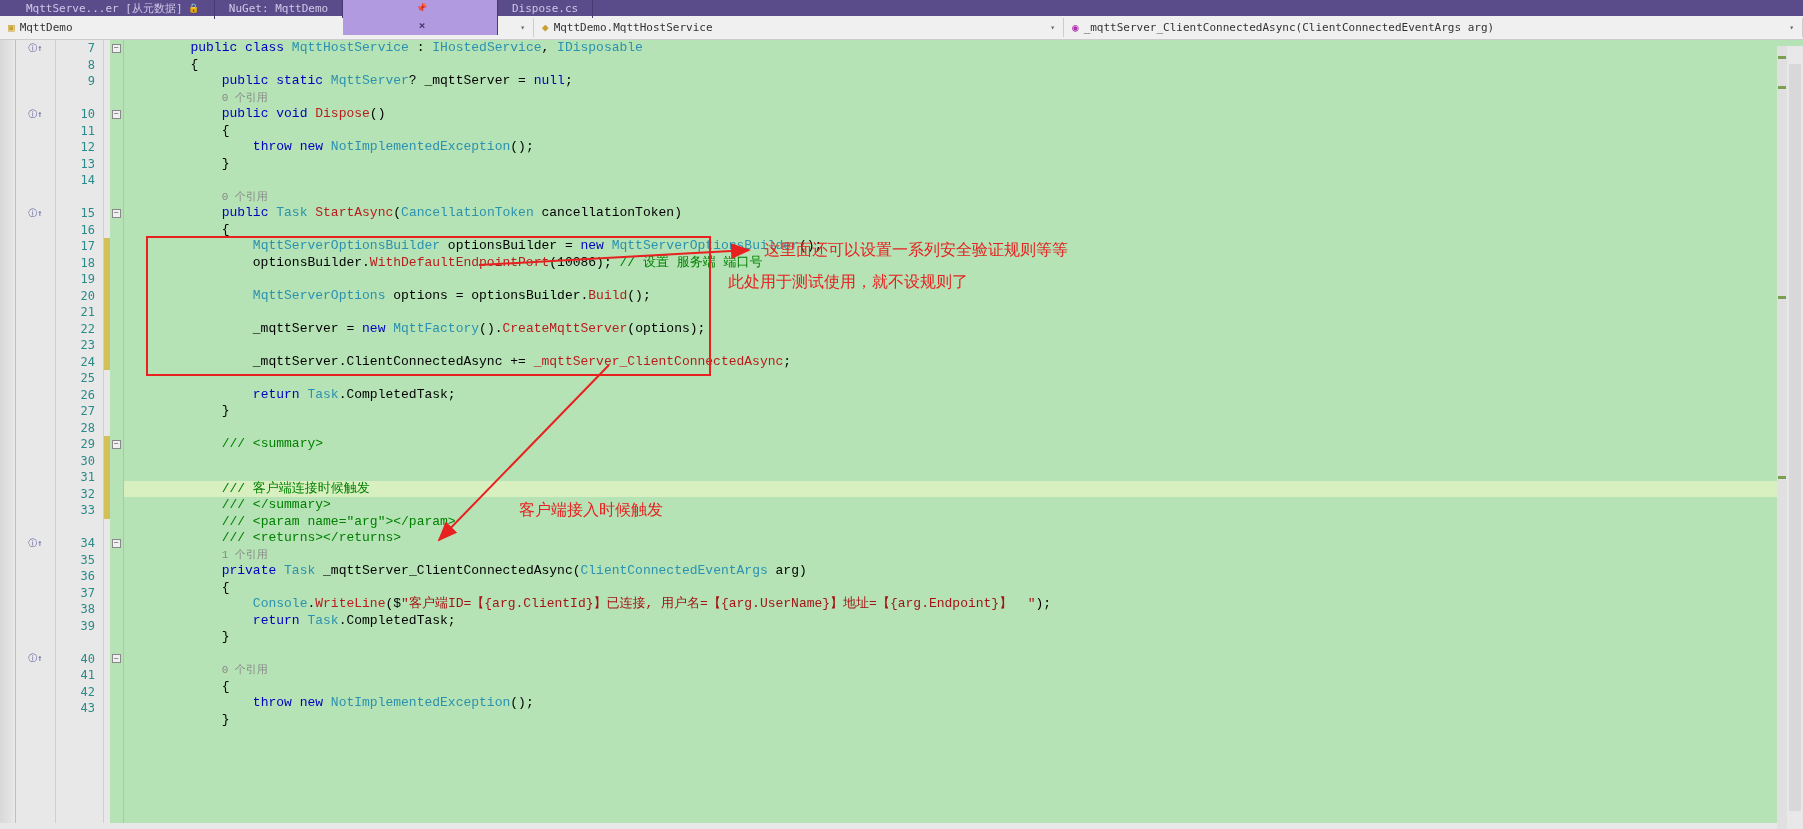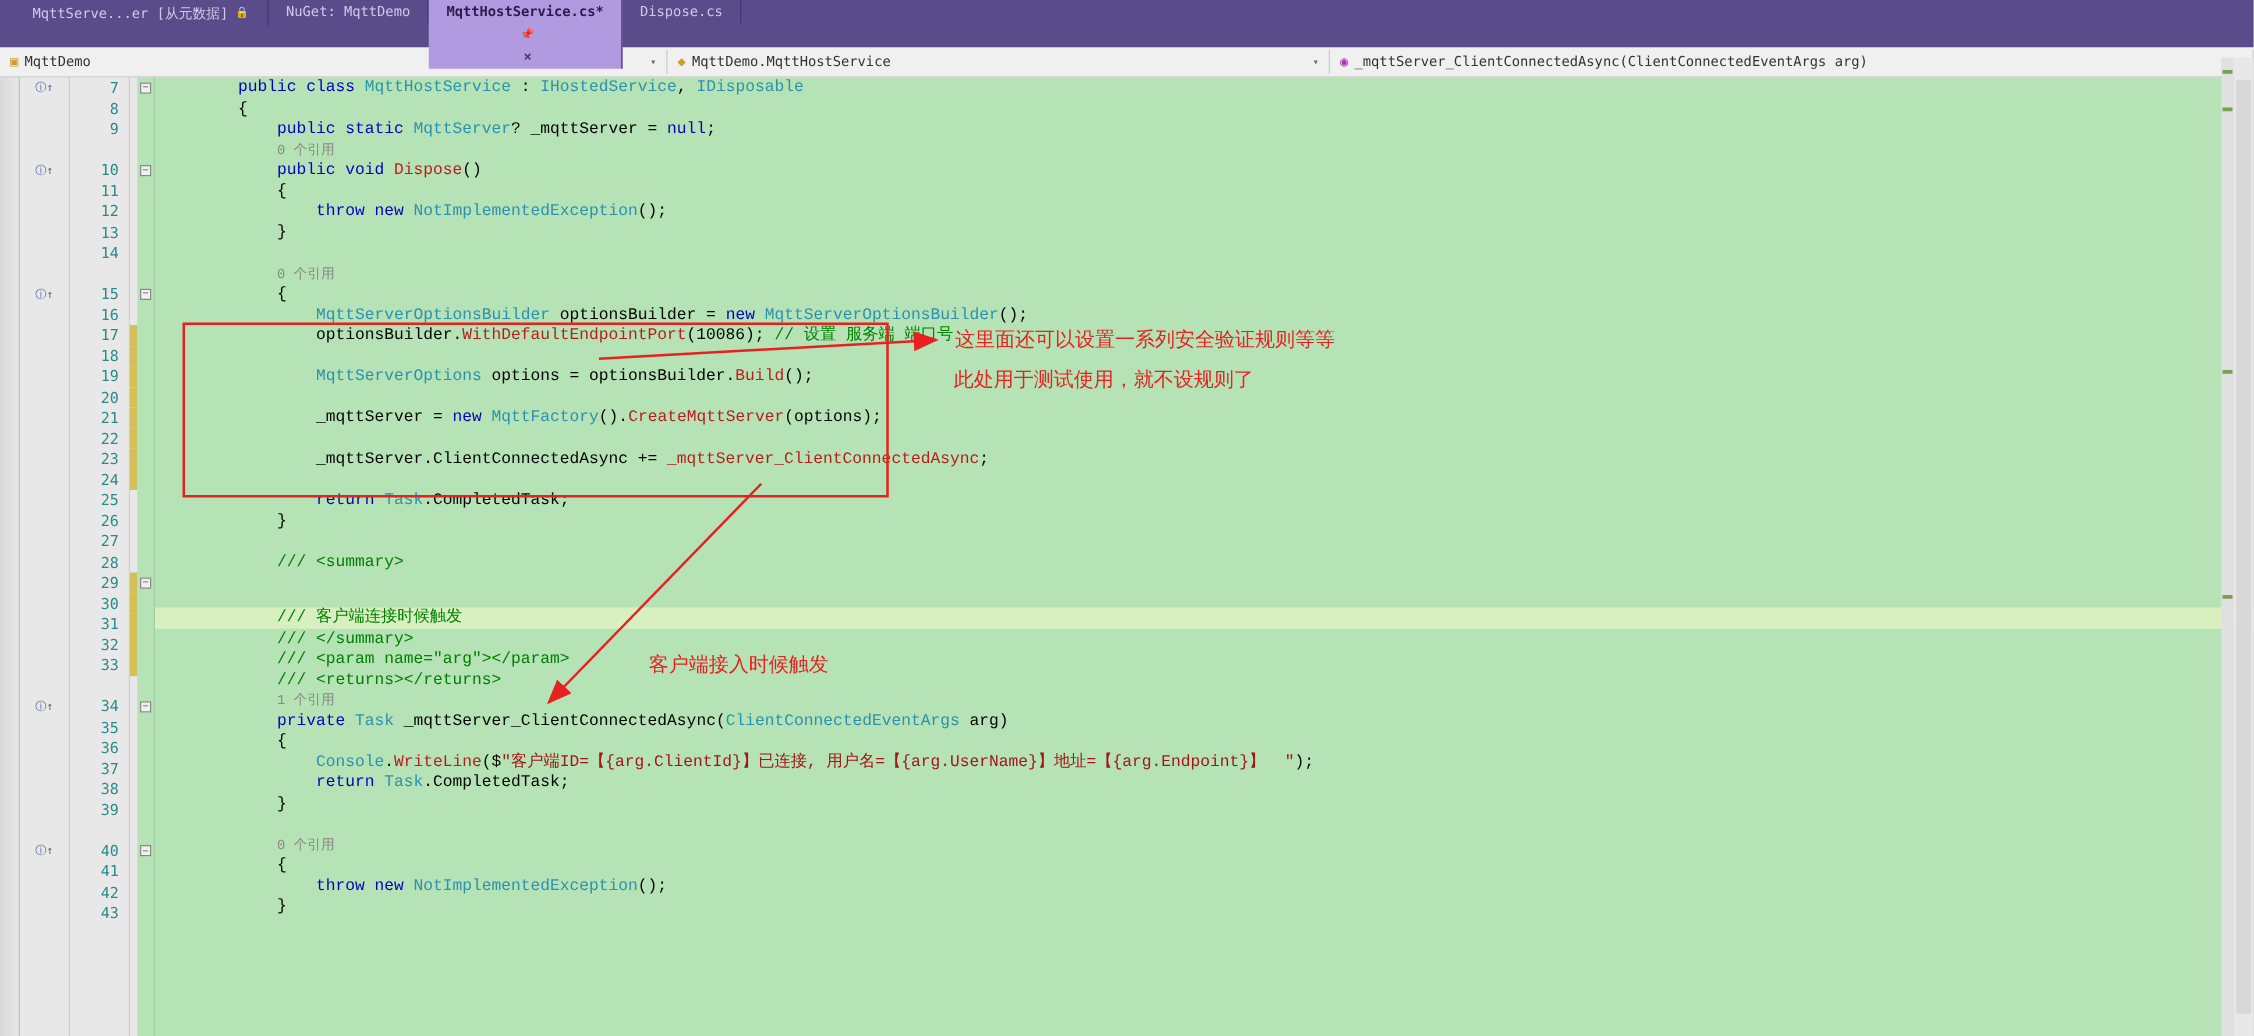--- a/index.html
+++ b/index.html
@@ -1,19 +1,19 @@
 <!DOCTYPE html>
 <html><head>
 <meta charset="utf-8">
 <style>
   * { margin: 0; padding: 0; box-sizing: border-box; }
   body { font-family: "Microsoft YaHei", "Segoe UI", Consolas, monospace; font-size: 12px; background: #e8e8e8; overflow: hidden; width: 1803px; height: 829px; position: relative; }
 
   
-  .tab-bar { display: flex; background: #5a4b8a; height: 38px; align-items: flex-start; padding-left: 12px; }
+  .tab-bar { display: flex; background: #5a4b8a; height: 16px; align-items: center; padding-left: 12px; }
   .tab { padding: 3px 14px; color: #d0c8e8; font-size: 11px; display: flex; align-items: center; gap: 6px; border-right: 1px solid #473a72; cursor: pointer; }
   .tab.active { background: #b19adf; color: #2a1b50; font-weight: 600; flex-direction: column; }
   .tab .lock-icon { font-size: 9px; color: #b0a8d0; }
   .tab .close-icon { font-size: 11px; color: #4a3a70; margin-left: 4px; }
   .tab .pin-icon { font-size: 9px; color: #4a3a70; margin-left: 4px; }
 
   
   .nav-bar { display: flex; background: #f0f0f0; height: 24px; border-bottom: 1px solid #ccc; align-items: center; }
   .nav-cell { border-right: 1px solid #ccc; padding: 3px 8px; display: flex; align-items: center; gap: 5px; font-size: 11px; color: #333; }
   .nav-cell:nth-child(1) { width: 534px; }
@@ -300,21 +300,21 @@
 
     <svg class="arrow-line" style="top:195px; left:355px; width:280px; height:40px;">
       <defs>
           <marker id="ah1" markerWidth="10" markerHeight="8" refX="9" refY="4" orient="auto">
             <polygon points="0 0, 10 4, 0 8" fill="#e82020"></polygon>
           </marker>
         </defs>
       <line x1="0" y1="30" x2="270" y2="15" stroke="#e82020" stroke-width="2" marker-end="url(#ah1)"></line>
     </svg>
     <div class="anno-text" style="top:200px; left:640px;">这里面还可以设置一系列安全验证规则等等</div>
-    <div class="anno-text" style="top:232px; left:639px;">此处用于测试使用，就不设规则了</div>
+    <div class="anno-text" style="top:232px; left:604px;">此处用于测试使用，就不设规则了</div>
 
     <svg class="arrow-line" style="top:320px; left:305px; width:190px; height:190px;">
       <defs>
           <marker id="ah2" markerWidth="10" markerHeight="8" refX="9" refY="4" orient="auto">
             <polygon points="0 0, 10 4, 0 8" fill="#e82020"></polygon>
           </marker>
         </defs>
       <line x1="180" y1="5" x2="10" y2="180" stroke="#e82020" stroke-width="2" marker-end="url(#ah2)"></line>
     </svg>
     <div class="anno-text" style="top:460px; left:395px;">客户端接入时候触发</div>
@@ -322,20 +322,21 @@
   <div class="code-line">        <span class="kw">public</span><span class="kw"> class </span><span class="type">MqttHostService</span> : <span class="type">IHostedService</span>, <span class="type">IDisposable</span></div>
       <div class="code-line">        <span class="punc">{</span></div>
       <div class="code-line">            <span class="kw">public static </span><span class="type">MqttServer</span>? _mqttServer = <span class="kw">null</span>;</div>
       <div class="code-line">            <span class="ref-hint">0 个引用</span></div>
       <div class="code-line">            <span class="kw">public void </span><span class="method">Dispose</span>()</div>
       <div class="code-line">            <span class="punc">{</span></div>
       <div class="code-line">                <span class="kw">throw new </span><span class="type">NotImplementedException</span>();</div>
       <div class="code-line">            <span class="punc">}</span></div>
       <div class="code-line"></div>
       <div class="code-line">            <span class="ref-hint">0 个引用</span></div>
+      <div class="code-line">            <span class="kw">public </span><span class="type">Task </span><span class="method">StartAsync</span>(<span class="type">CancellationToken</span> cancellationToken)</div>
       <div class="code-line">            <span class="punc">{</span></div>
       <div class="code-line">                <span class="type">MqttServerOptionsBuilder</span> optionsBuilder = <span class="kw">new </span><span class="type">MqttServerOptionsBuilder</span>();</div>
       <div class="code-line">                optionsBuilder.<span class="method">WithDefaultEndpointPort</span>(10086); <span class="comment">// 设置 服务端 端口号</span></div>
       <div class="code-line"></div>
       <div class="code-line">                <span class="type">MqttServerOptions</span> options = optionsBuilder.<span class="method">Build</span>();</div>
       <div class="code-line"></div>
       <div class="code-line">                _mqttServer = <span class="kw">new </span><span class="type">MqttFactory</span>().<span class="method">CreateMqttServer</span>(options);</div>
       <div class="code-line"></div>
       <div class="code-line">                _mqttServer.ClientConnectedAsync += <span class="method">_mqttServer_ClientConnectedAsync</span>;</div>
       <div class="code-line"></div>

